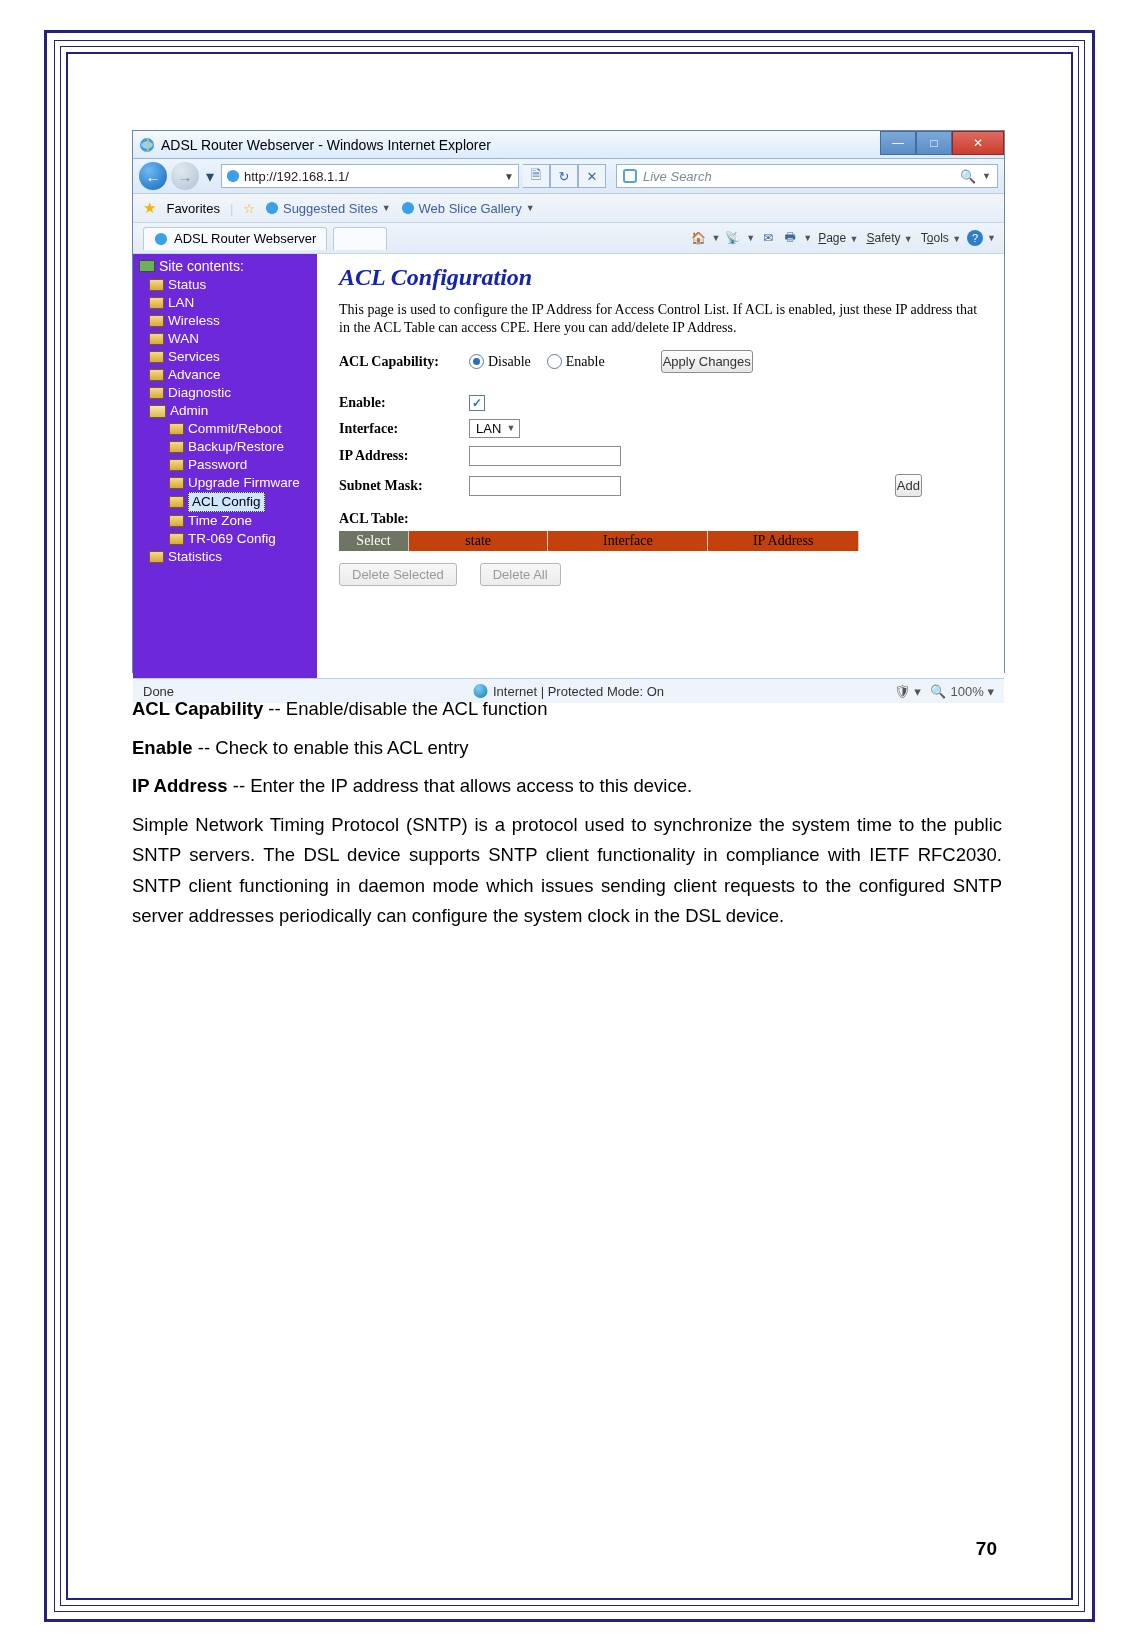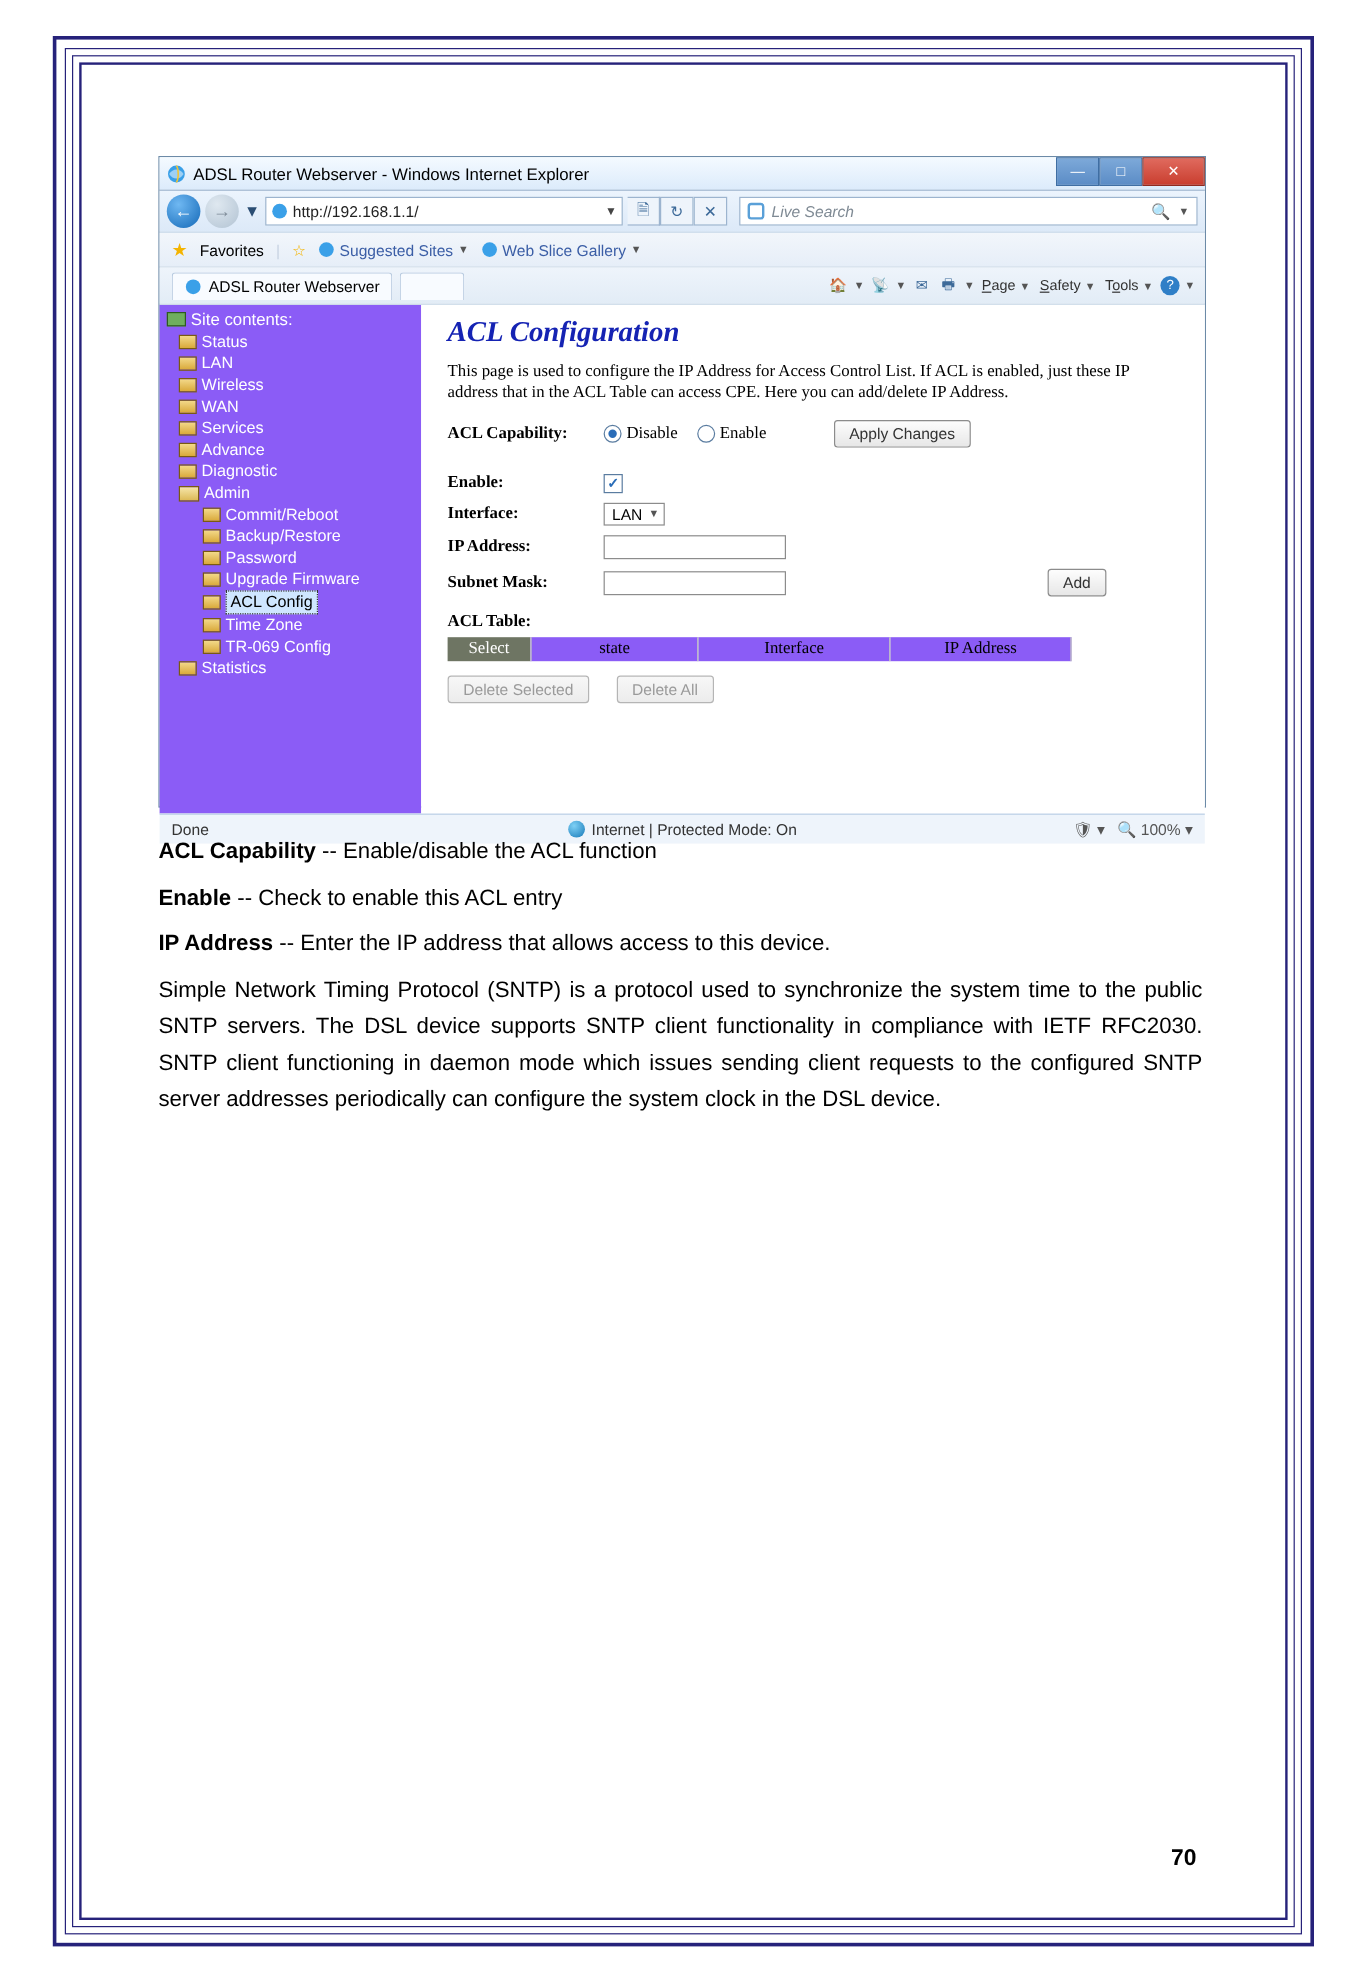--- a/index.html
+++ b/index.html
@@ -78,45 +78,45 @@
   }
   .tab{height:22px;border:1px solid #b9cbe0;border-bottom:none;background:#f8fbff;display:flex;align-items:center;padding:0 10px;gap:6px;border-top-left-radius:3px;border-top-right-radius:3px;}
   .newtab{width:32px;}
   .tbtool{position:absolute;right:8px;top:0;height:30px;display:flex;align-items:center;gap:4px;font-size:12px;color:#333;}
   .tbic{width:18px;height:18px;display:flex;align-items:center;justify-content:center;color:#3d6a99;}
   .tblbl{padding:0 2px;}
   .hlp{width:16px;height:16px;border-radius:50%;background:#2f7fc7;color:#fff;display:flex;align-items:center;justify-content:center;font-size:11px;}
   
   .content{display:flex;height:424px;}
   .sidebar{
-    width:218px;background:#8b5cf6;color:#fff;font-size:13.5px;
+    width:184px;background:#6d28d9;color:#fff;font-size:13.5px;
     padding:4px 2px;box-sizing:border-box;overflow:hidden;
   }
   .sb-title{color:#fff;font-size:14px;margin:0 0 2px 4px;display:flex;align-items:center;gap:4px;}
   .sbitem{display:flex;align-items:center;gap:4px;padding:0 0 0 14px;line-height:18px;}
   .sbitem.l2{padding-left:34px;}
   .sbitem .fld{width:13px;height:10px;background:linear-gradient(#f3d98a,#d9a93a);border:1px solid #7a5a12;flex:none;}
   .sb-fldopen{width:15px;height:11px;background:linear-gradient(#f6e6aa,#dcb955);border:1px solid #7a5a12;flex:none;}
   .sel{background:#cfe6ff;color:#000;display:inline-block;padding:0 3px;border:1px dotted #333;}
   .mainpane{flex:1;background:#fff;padding:10px 22px 0 22px;box-sizing:border-box;}
   .h-acl{font:italic 700 24px "Times New Roman",serif;color:#1523b3;margin:0 0 10px;}
   .pdesc{font-family:"Times New Roman",serif;font-size:14px;color:#000;line-height:1.25;margin:0 0 14px;}
   .row{display:flex;align-items:center;margin-bottom:8px;}
   .lbl{font:700 14px "Times New Roman",serif;width:130px;}
   .radio{width:13px;height:13px;border:1px solid #5a7ca0;border-radius:50%;display:inline-flex;align-items:center;justify-content:center;margin-right:4px;vertical-align:middle;}
   .radio.on::after{content:"";width:7px;height:7px;border-radius:50%;background:#2a6db8;display:block;}
   .rlab{font-family:"Times New Roman",serif;font-size:14px;margin-right:16px;}
-  .btn{background:linear-gradient(#fdfdfd,#e7e7e7);border:1px solid #8c8c8c;border-radius:3px;padding:3px 12px;font-size:13px;color:#333;}
+  .btn{background:linear-gradient(#fdfdfd,#e7e7e7);border:1px solid #8c8c8c;border-radius:3px;padding:3px 1px;font-size:13px;color:#333;}
   .chk{width:14px;height:14px;border:1px solid #5a7ca0;background:#fff;display:inline-flex;align-items:center;justify-content:center;color:#2a6db8;font-size:12px;font-weight:bold;}
   .selbox{border:1px solid #8c8c8c;background:#fff;font-size:13px;padding:1px 18px 1px 6px;position:relative;display:inline-block;}
   .selbox::after{content:"▼";font-size:9px;color:#555;position:absolute;right:4px;top:3px;}
   .txtinp{border:1px solid #8c8c8c;background:#fff;height:18px;width:150px;}
   .addbtnwrap{margin-left:auto;padding-right:60px;}
   .tbl{width:520px;border-collapse:collapse;margin-top:4px;}
-  .tbl th{background:#8b5cf6;font:400 14px "Times New Roman",serif;padding:2px 6px;text-align:center;border-right:1px solid #c8cdc0;}
+  .tbl th{background:#c2410c;font:400 14px "Times New Roman",serif;padding:2px 6px;text-align:center;border-right:1px solid #c8cdc0;}
   .tbl th:first-child{background:#6e7563;color:#fff;width:60px;}
   .dbtn{background:linear-gradient(#f7f7f7,#ececec);border:1px solid #b5b5b5;border-radius:3px;padding:3px 12px;font-size:13px;color:#9a9a9a;}
   .statusbar{
     height:24px;border-top:1px solid #bcd0e5;background:#eef4fb;
     display:flex;align-items:center;font-size:13px;color:#333;padding:0 10px;position:relative;
   }
   .stcenter{position:absolute;left:50%;transform:translateX(-50%);display:flex;align-items:center;gap:6px;}
   .globe{width:14px;height:14px;border-radius:50%;background:radial-gradient(circle at 35% 30%,#7fd0f5,#1679b8);}
   .stright{margin-left:auto;display:flex;align-items:center;gap:10px;color:#555;}
   

